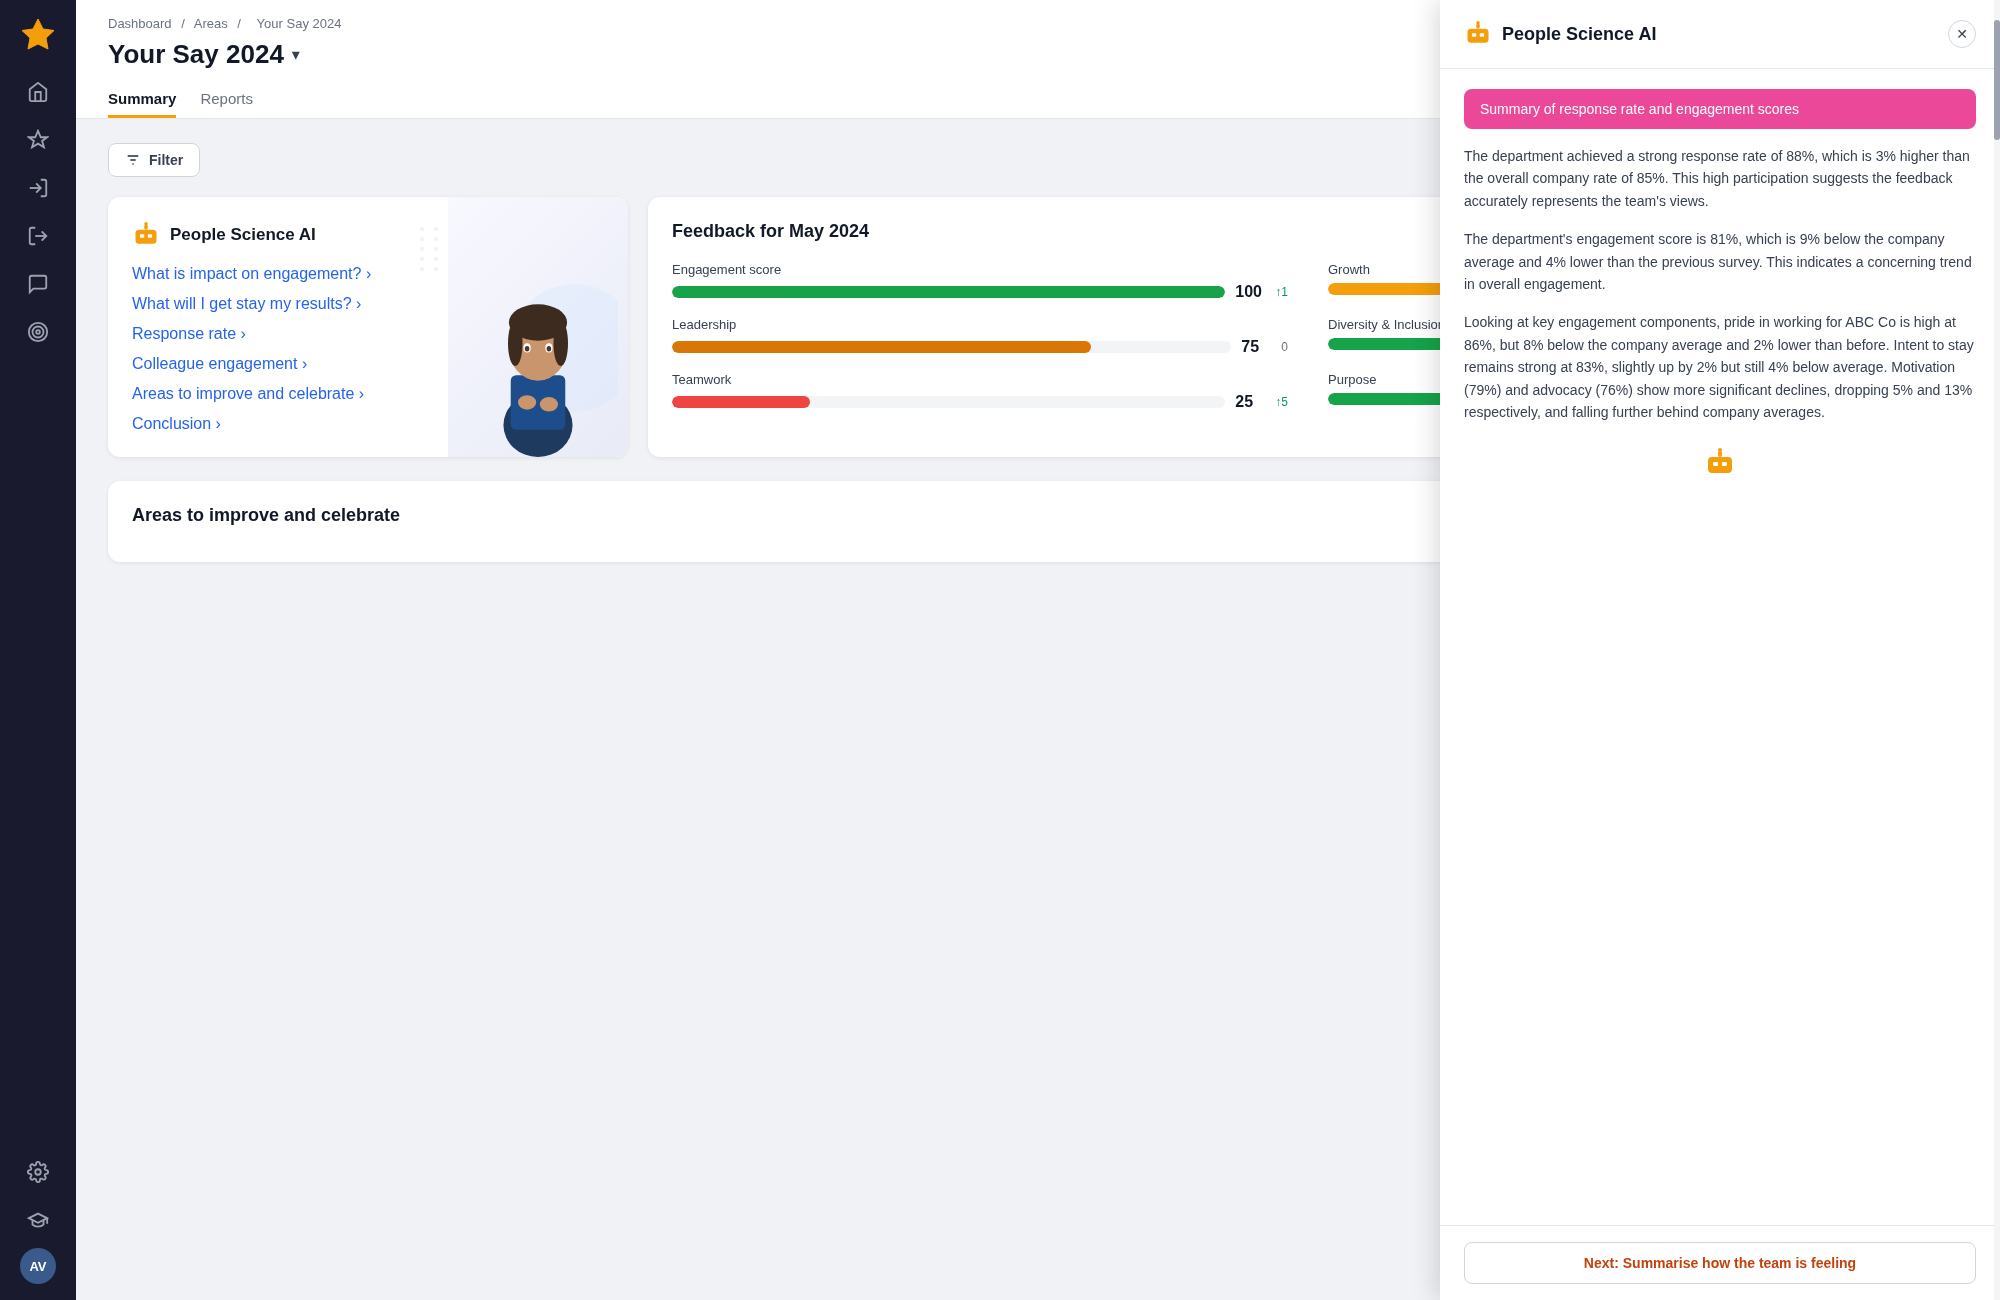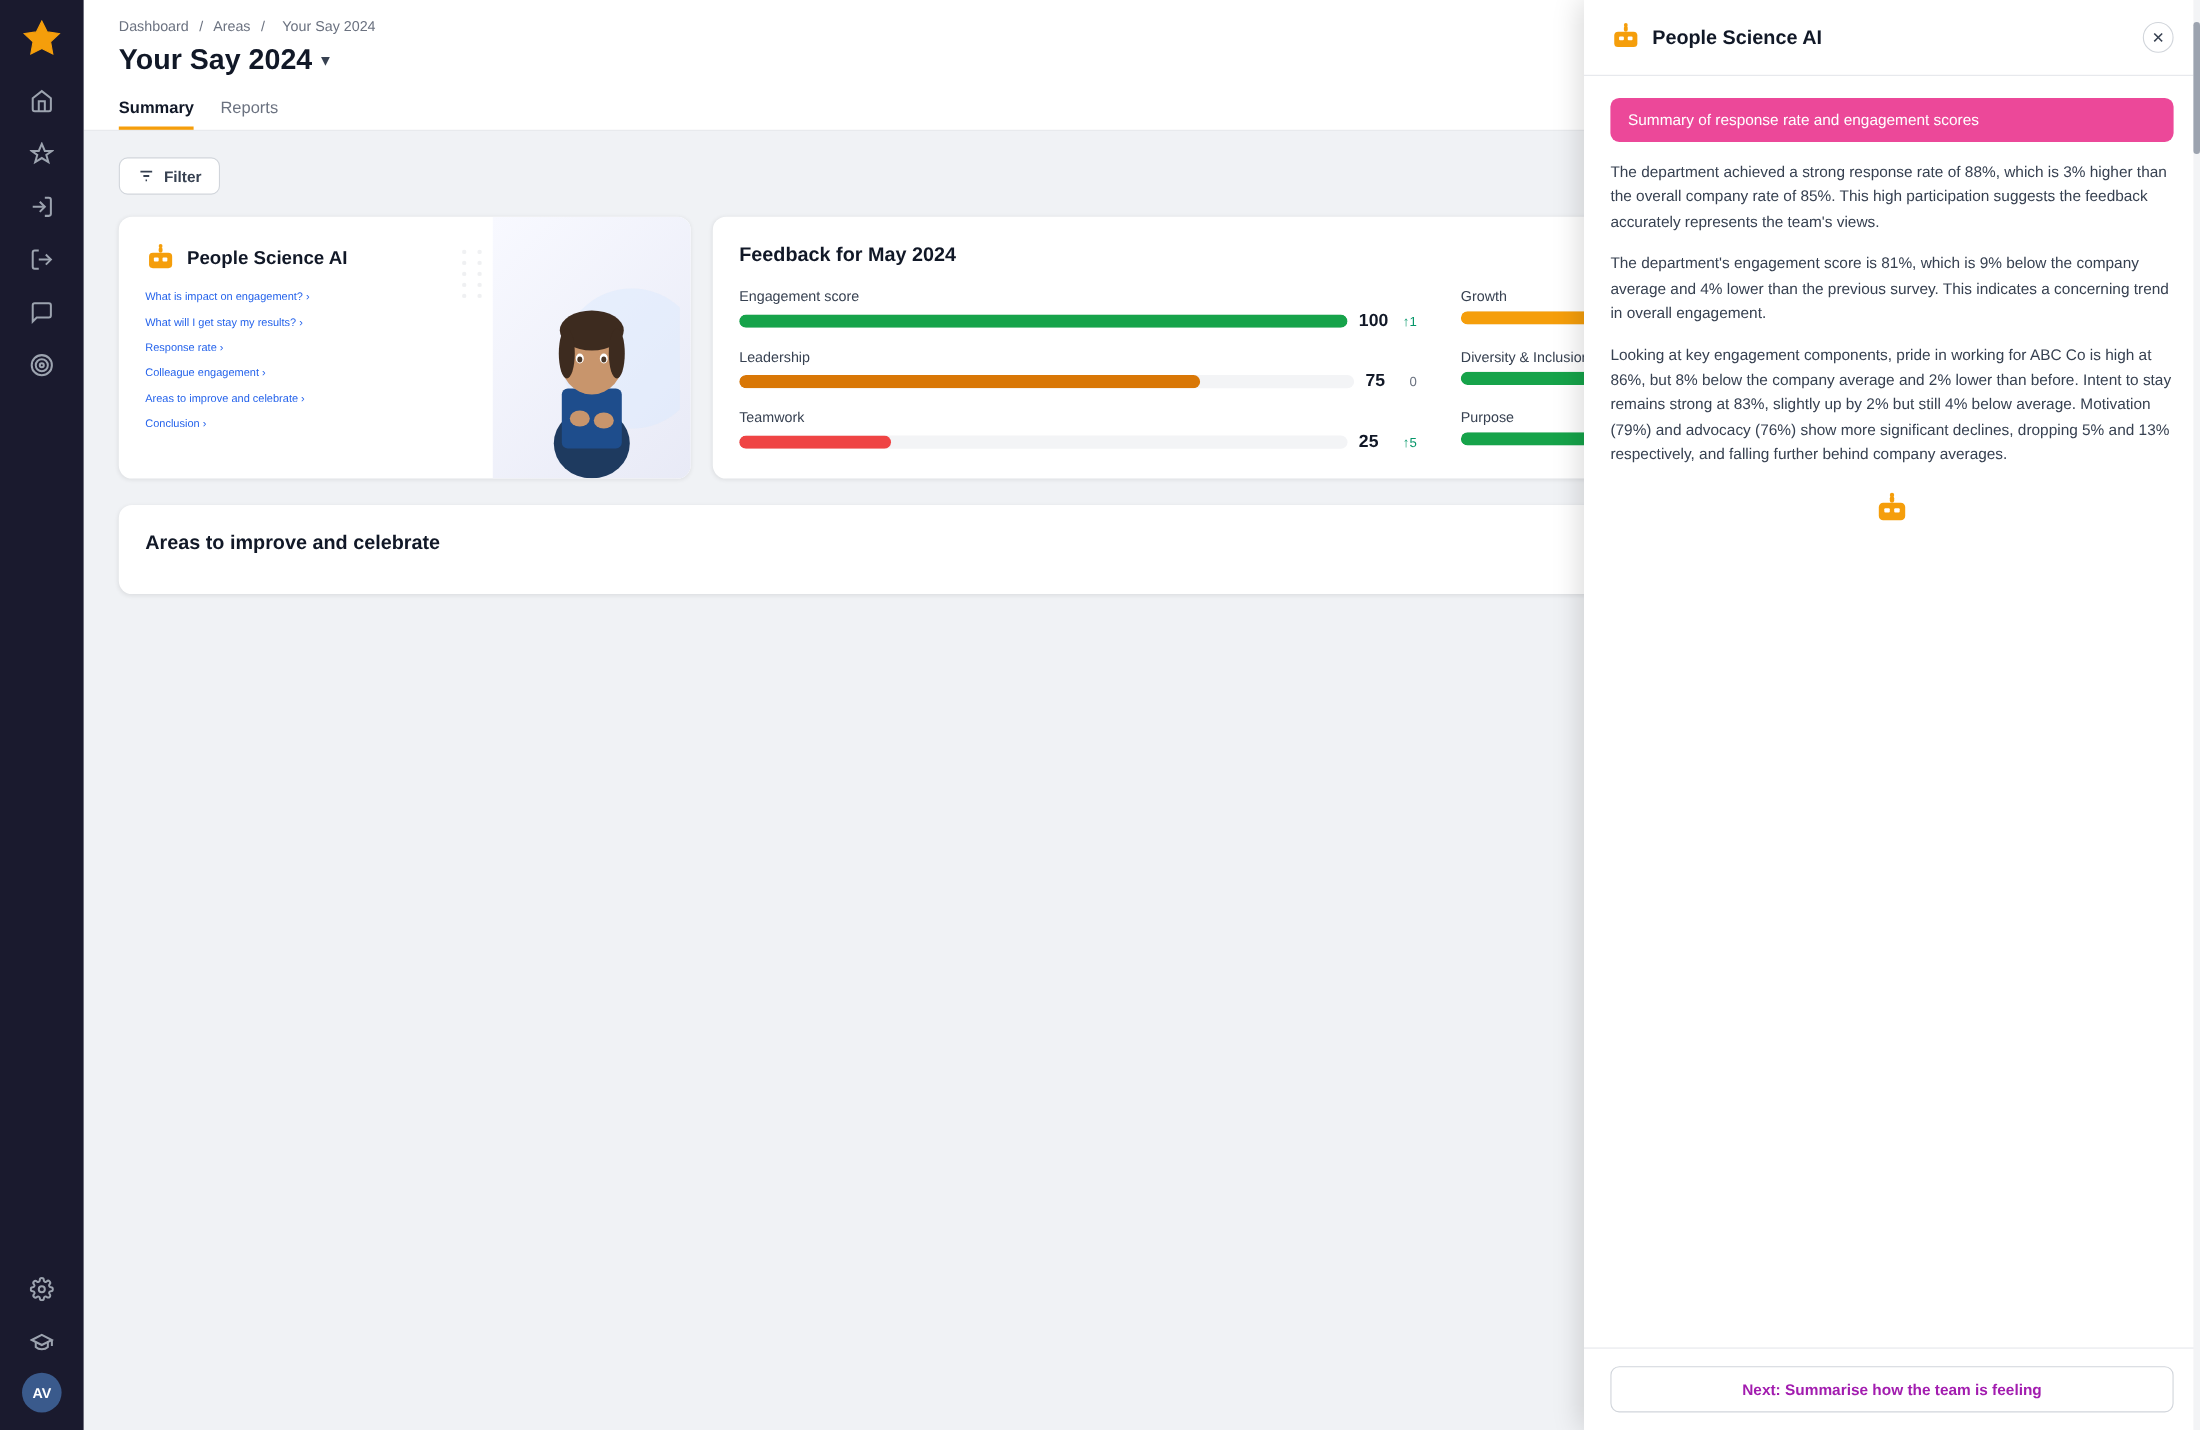--- a/index.html
+++ b/index.html
@@ -178,21 +178,21 @@
     }
     .ai-action-btn.doc { background: #3b82f6; color: #fff; }
     .ai-action-btn.play { background: #3b82f6; color: #fff; border-radius: 50%; }
     .ai-links {
       display: flex;
       flex-direction: column;
       gap: 12px;
     }
     .ai-link {
       color: #2563eb;
-      font-size: 10px;
+      font-size: 16px;
       font-weight: 500;
       cursor: pointer;
       text-decoration: none;
     }
     .ai-card-image {
       position: absolute;
       right: 0;
       bottom: 0;
       top: 0;
       width: 180px;
@@ -341,21 +341,21 @@
     .ai-panel-footer {
       padding: 16px 24px;
       border-top: 1px solid #e5e7eb;
     }
     .ai-next-btn {
       width: 100%;
       padding: 12px;
       border: 1px solid #d1d5db;
       border-radius: 8px;
       background: #fff;
-      color: #a21caf;
+      color: #c2410c;
       font-size: 14px;
       font-weight: 600;
       cursor: pointer;
     }
 
     .ai-panel-scrollbar {
       position: absolute;
       right: 0;
       top: 0;
       width: 6px;

